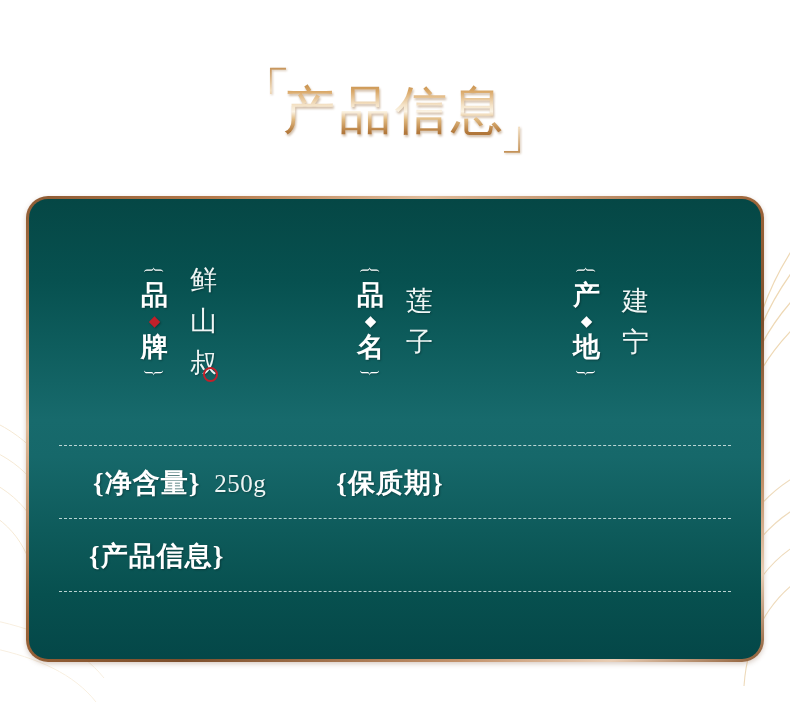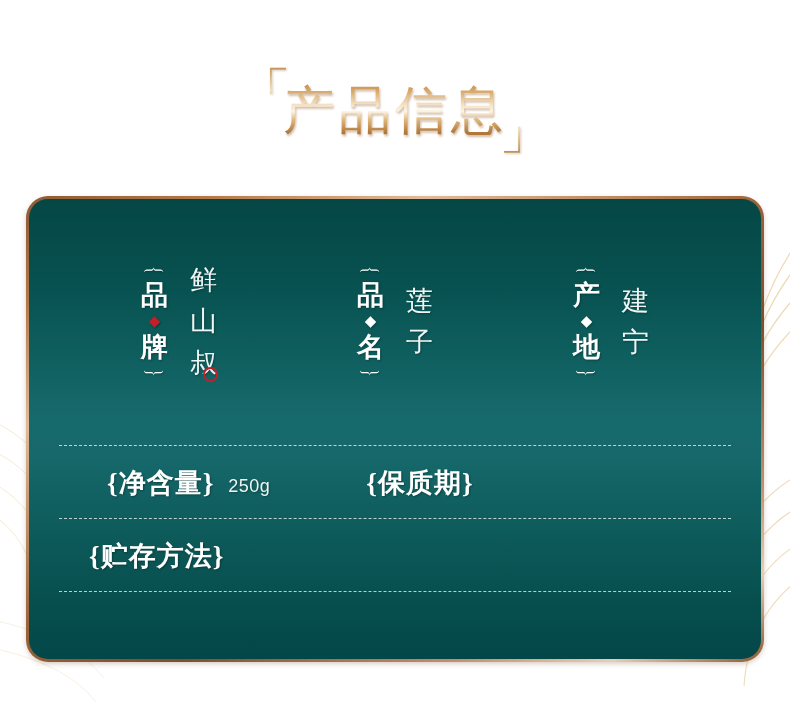--- a/index.html
+++ b/index.html
@@ -212,29 +212,29 @@
   .field-label {
     color: #ffffff;
     font-family: "Liberation Serif", "DejaVu Serif", serif;
     font-weight: 700;
     font-size: 27px;
     letter-spacing: 1px;
     text-shadow: 1px 1px 2px rgba(0,0,0,.3);
   }
   .field-value {
     color: #eef5f4;
-    font-family: Liberation Sans, sans-serif;
+    font-family: Liberation Serif, serif;
     font-weight: 400;
-    font-size: 18px;
+    font-size: 25px;
     letter-spacing: .5px;
     text-shadow: 1px 1px 2px rgba(0,0,0,.28);
   }
-  #field-weight  { margin-left: 48px; text-align: center; }
+  #field-weight  { margin-left: 34px; text-align: center; }
   #field-weight  .field-value { margin-left: 14px; }
-  #field-shelf   { margin-left: 96px; }
+  #field-shelf   { margin-left: 70px; }
   #field-shelf   .field-value { margin-left: 4px; }
   #field-storage { margin-left: 30px; }
   #field-storage .field-value { margin-left: 14px; }
 </style>
 </head>
 <body>
 
 <svg id="bg-decor" viewBox="0 0 790 710" xmlns="http://www.w3.org/2000/svg" aria-hidden="true">
   <g fill="none" stroke="#e0b978" stroke-width="1.2" opacity="0.55">
     <path d="M792 250 C 760 300, 742 360, 748 430"></path>
@@ -323,20 +323,20 @@
         <span class="field-label">{净含量}</span>
         <span class="field-value">250g</span>
       </div>
       <div class="field" id="field-shelf">
         <span class="field-label">{保质期}</span>
       </div>
     </div>
 
     <div class="hrow" id="row-storage">
       <div class="field" id="field-storage">
-        <span class="field-label">{贮存方法}</span>
+        <span class="field-label">{产品信息}</span>
       </div>
     </div>
 
     <div id="row-bottom-rule"></div>
 
   </div>
 </div>
 
 </body></html>

